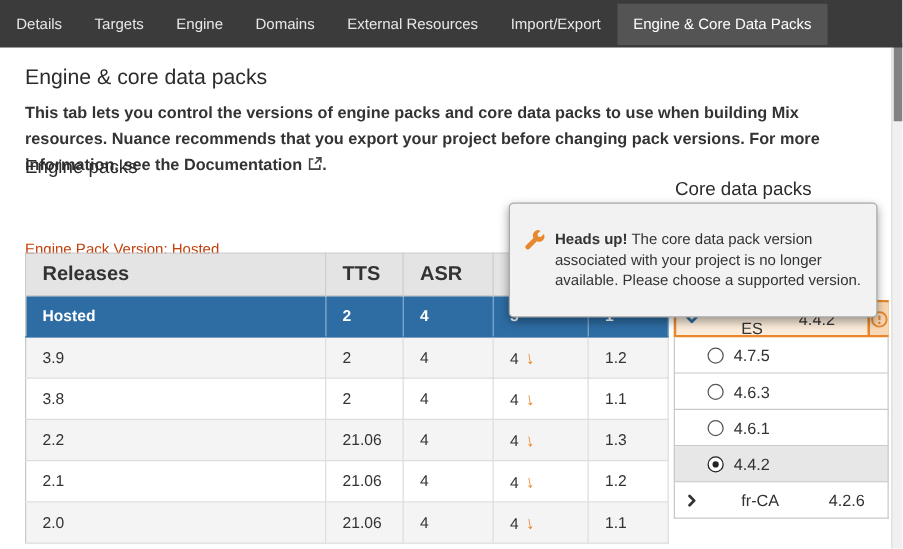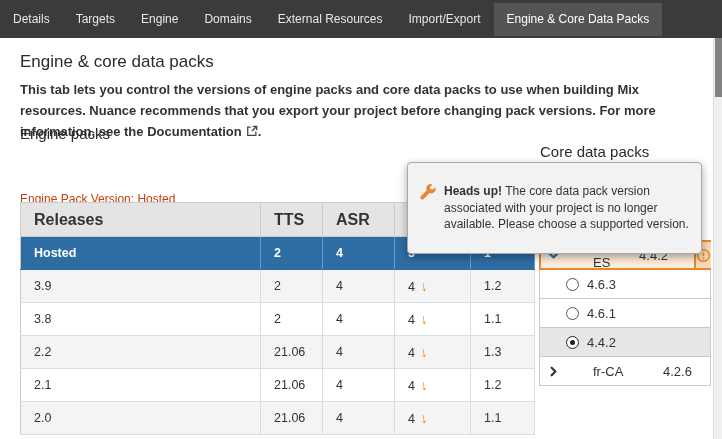--- a/index.html
+++ b/index.html
@@ -149,20 +149,24 @@
         <span class="warnbox">
           <svg width="15" height="15" viewBox="0 0 16 16">
             <circle cx="8" cy="8" r="6.2" fill="none" stroke="#e8872d" stroke-width="1.6"></circle>
             <line x1="8" y1="4.8" x2="8" y2="8.6" stroke="#e8872d" stroke-width="1.8"></line>
             <circle cx="8" cy="11" r="1.1" fill="#e8872d"></circle>
           </svg>
         </span>
       </div>
       <div class="opt-row">
         <span class="radio"></span>
+        <span>4.7.5</span>
+      </div>
+      <div class="opt-row">
+        <span class="radio"></span>
         <span>4.6.3</span>
       </div>
       <div class="opt-row">
         <span class="radio"></span>
         <span>4.6.1</span>
       </div>
       <div class="opt-row selected">
         <span class="radio on"></span>
         <span>4.4.2</span>
       </div>

